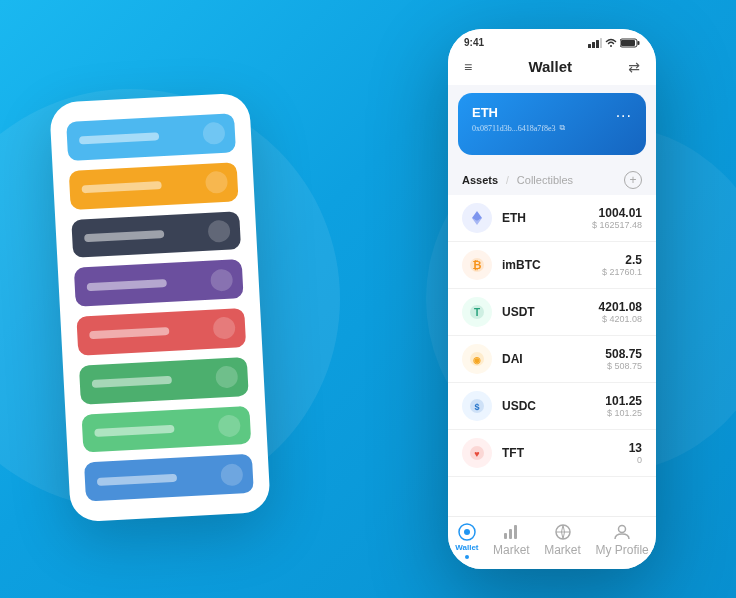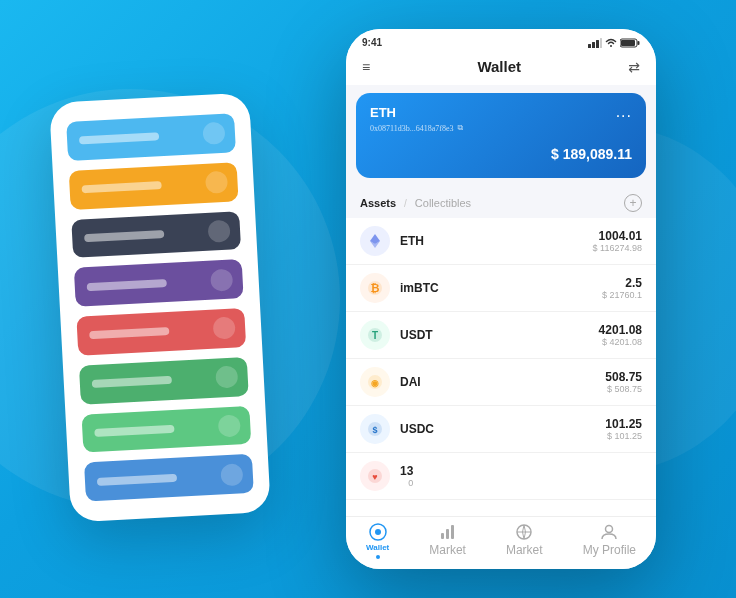--- a/index.html
+++ b/index.html
@@ -90,21 +90,21 @@
     .card-green { background: #4caf6e; }
     .card-light-green { background: #5dc882; }
     .card-blue2 { background: #4a90d9; }
 
     
     .phone-front {
       position: absolute;
       right: 80px;
       top: 50%;
       transform: translateY(-50%);
-      width: 310px;
+      width: 208px;
       height: 540px;
       background: #f5f6fa;
       border-radius: 34px;
       box-shadow: 0 25px 80px rgba(0,0,0,0.3);
       overflow: hidden;
       display: flex;
       flex-direction: column;
     }
 
     
@@ -405,23 +405,20 @@
 
   <div class="eth-card">
     <div class="eth-card-top">
       <span class="eth-card-name">ETH</span>
       <span class="eth-card-dots">...</span>
     </div>
     <div class="eth-card-address">
       <span>0x08711d3b...6418a7f8e3</span>
       <span>⧉</span>
     </div>
-    <div class="eth-card-amount">
-      <span>$ 189,089.11</span>
-    </div>
   </div>
 
   <div class="assets-header">
     <div class="assets-tabs">
       <span class="assets-tab-active">Assets</span>
       <span class="assets-tab-divider">/</span>
       <span class="assets-tab-inactive">Collectibles</span>
     </div>
     <div class="add-icon">
       <span>+</span>
@@ -433,21 +430,21 @@
     <div class="asset-item">
       <div class="asset-icon icon-eth">
         <svg width="16" height="16" viewBox="0 0 16 16">
             <polygon points="8,1 13,8 8,11 3,8" fill="#627eea" opacity="0.8"></polygon>
             <polygon points="8,11 13,8 8,15 3,8" fill="#627eea" opacity="0.5"></polygon>
           </svg>
       </div>
       <span class="asset-name">ETH</span>
       <div class="asset-values">
         <div class="asset-amount">1004.01</div>
-        <div class="asset-usd">$ 116274.98</div>
+        <div class="asset-usd">$ 162517.48</div>
       </div>
     </div>
 
     <div class="asset-item">
       <div class="asset-icon icon-btc">
         <svg width="16" height="16" viewBox="0 0 16 16">
             <circle cx="8" cy="8" r="7" fill="#f7931a" opacity="0.15"></circle>
             <text x="8" y="12" text-anchor="middle" font-size="11" fill="#f7931a" font-weight="bold">₿</text>
           </svg>
       </div>
@@ -500,20 +497,21 @@
       </div>
     </div>
 
     <div class="asset-item">
       <div class="asset-icon icon-tft">
         <svg width="16" height="16" viewBox="0 0 16 16">
             <circle cx="8" cy="8" r="7" fill="#e74c3c" opacity="0.15"></circle>
             <text x="8" y="12" text-anchor="middle" font-size="9" fill="#e74c3c" font-weight="bold">♥</text>
           </svg>
       </div>
+      <span class="asset-name">TFT</span>
       <div class="asset-values">
         <div class="asset-amount">13</div>
         <div class="asset-usd">0</div>
       </div>
     </div>
   </div>
 
   <div class="bottom-nav">
     <div class="nav-item">
       <svg width="18" height="18" viewBox="0 0 18 18">

